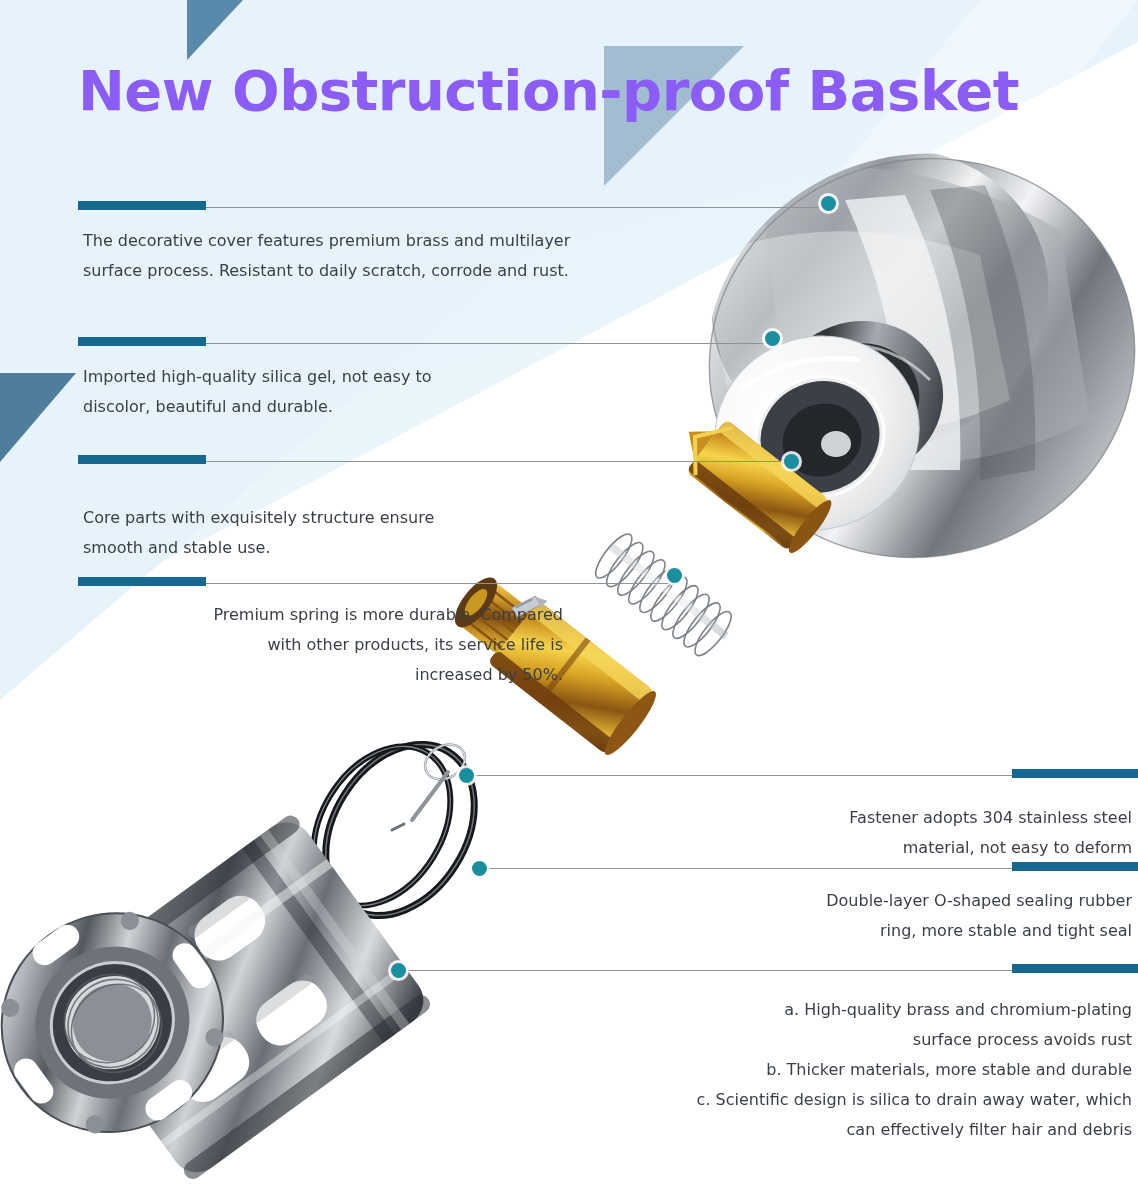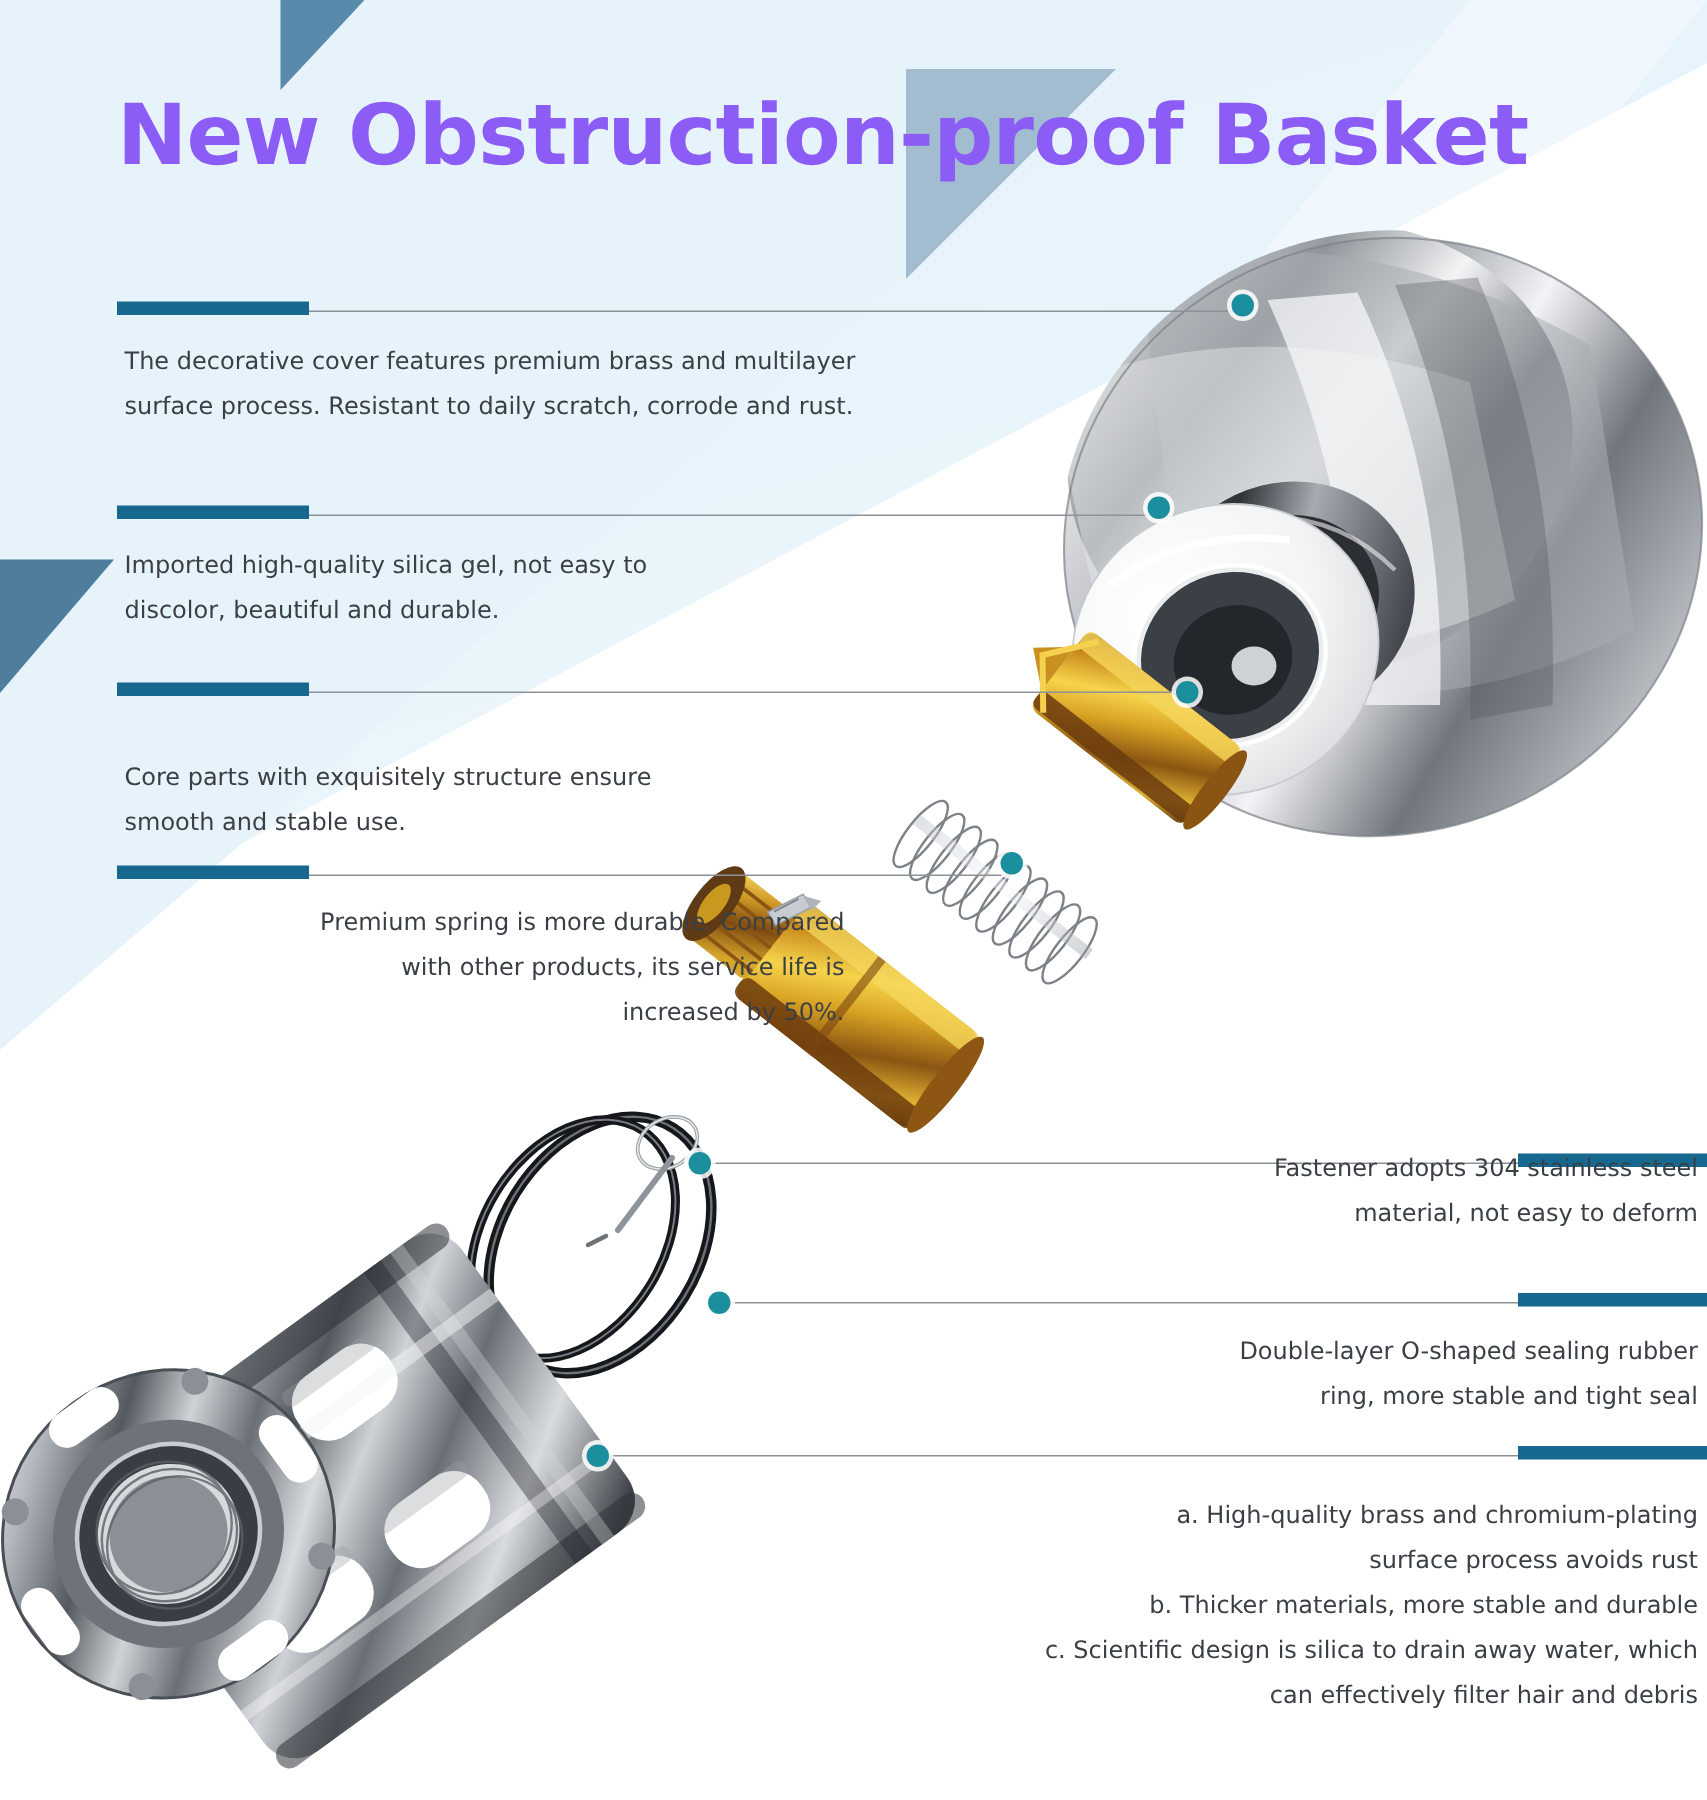--- a/index.html
+++ b/index.html
@@ -345,21 +345,21 @@
   <div class="hairline" style="left:78px; top:583px; width:596px;"></div>
   <div class="bar" style="left:78px; top:577px; width:128px;"></div>
   <div class="ctext" style="left:93px; top:600px; width:470px;text-align:right;">Premium spring is more durable. Compared
 with other products, its service life is
 increased by 50%.</div>
 </div>
 
 <div class="callout">
   <div class="hairline" style="left:466px; top:775px; width:672px;"></div>
   <div class="bar" style="left:1012px; top:769px; width:126px;"></div>
-  <div class="ctext right" style="left:660px; top:764px; width:472px;">Fastener adopts 304 stainless steel
+  <div class="ctext right" style="left:660px; top:803px; width:472px;">Fastener adopts 304 stainless steel
 material, not easy to deform</div>
 </div>
 
 <div class="callout">
   <div class="hairline" style="left:479px; top:868px; width:659px;"></div>
   <div class="bar" style="left:1012px; top:862px; width:126px;"></div>
   <div class="ctext right" style="left:640px; top:886px; width:492px;">Double-layer O-shaped sealing rubber
 ring, more stable and tight seal</div>
 </div>
 

